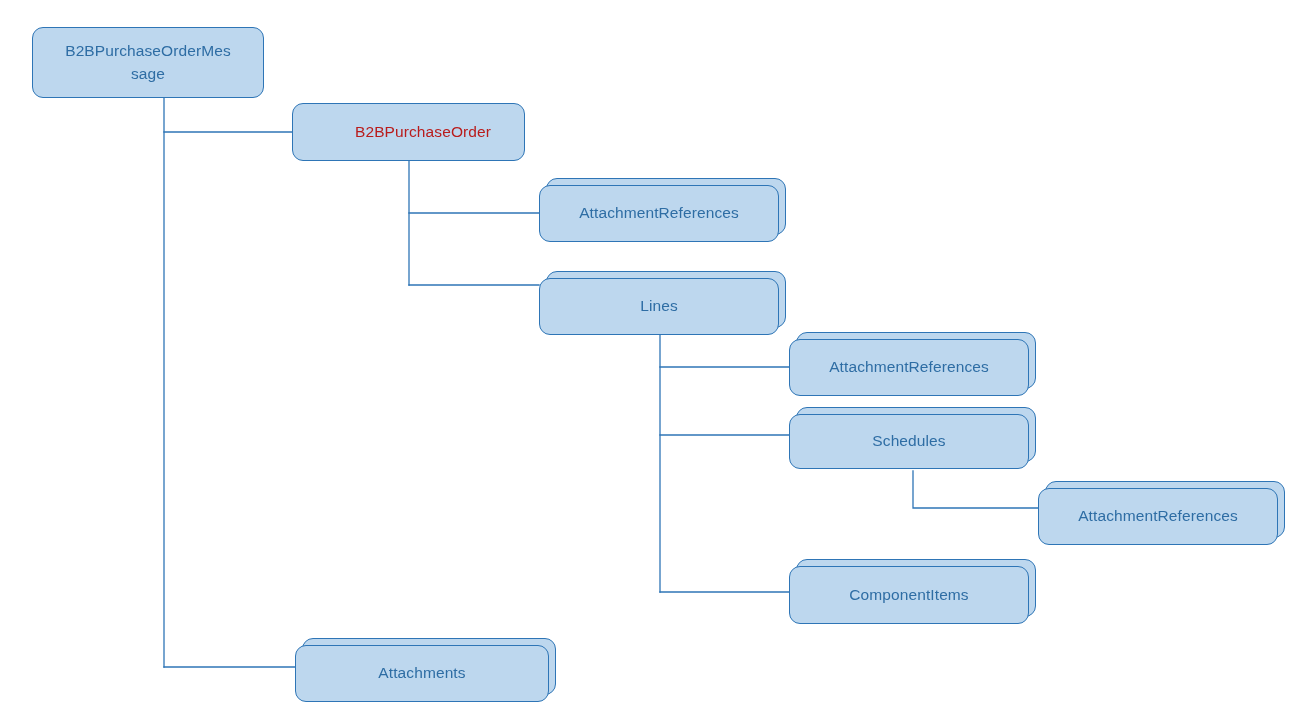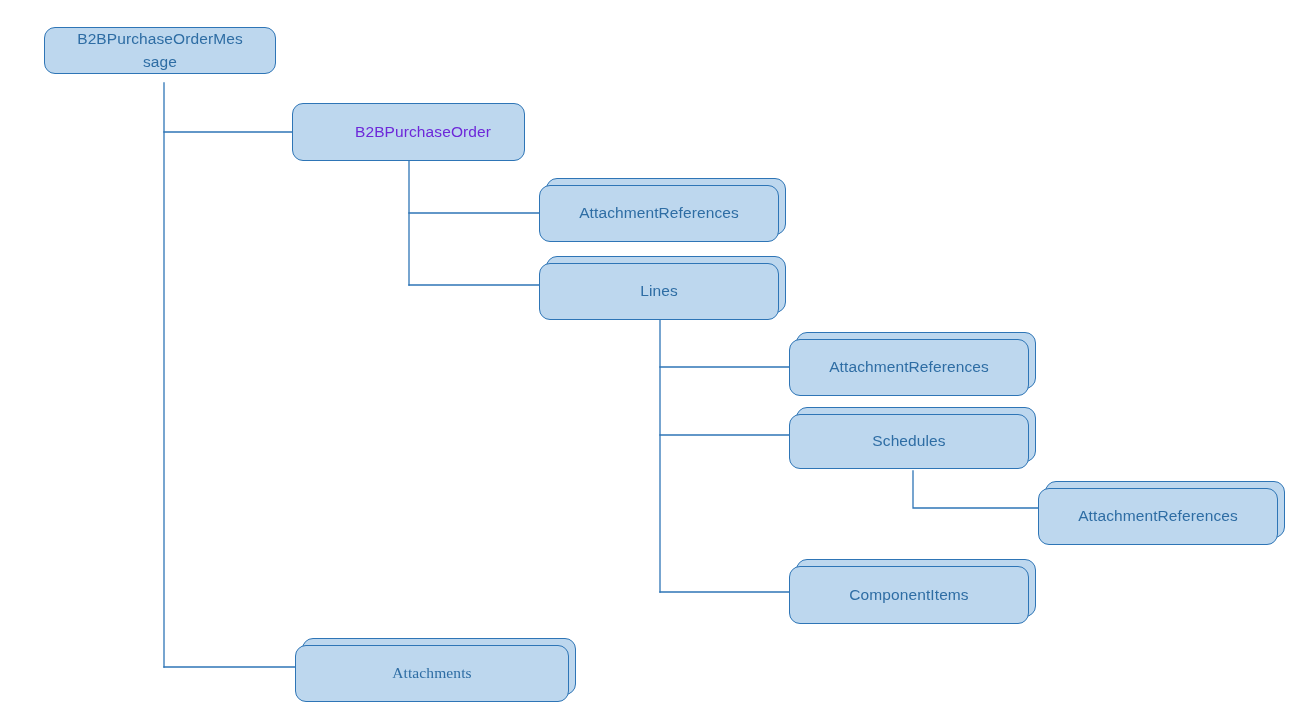--- a/index.html
+++ b/index.html
@@ -96,38 +96,38 @@
         <polyline points="409,285 539,285" stroke="#2e75b6" fill="none"></polyline>
         <polyline points="660,320 660,592" stroke="#2e75b6" fill="none"></polyline>
         <polyline points="660,367 789,367" stroke="#2e75b6" fill="none"></polyline>
         <polyline points="660,435 789,435" stroke="#2e75b6" fill="none"></polyline>
         <polyline points="660,592 789,592" stroke="#2e75b6" fill="none"></polyline>
         <polyline points="913,471 913,508 1038,508" stroke="#2e75b6" fill="none"></polyline>
       </g>
   </svg>
 
   <div id="node-layer">
-      <div class="node" style="left: 44px; top: 27px; width: 232px; height: 47px;">
+      <div class="node" style="left: 32px; top: 27px; width: 232px; height: 71px;">
         <div class="card" style="background: rgb(189, 215, 238); border-color: rgb(46, 117, 182);">
           <span class="label" style="color: rgb(46, 109, 164);">B2BPurchaseOrderMes
 sage</span>
         </div>
       </div>
       <div class="node" style="left: 292px; top: 103px; width: 233px; height: 58px;">
         <div class="card" style="background: rgb(189, 215, 238); border-color: rgb(46, 117, 182);">
-          <span class="label" style="color: #6d28d9; margin-left: 29px;">B2BPurchaseOrder</span>
+          <span class="label" style="color: #b91c1c; margin-left: 29px;">B2BPurchaseOrder</span>
         </div>
       </div>
       <div class="node" style="left: 539px; top: 185px; width: 240px; height: 57px;">
         <div class="stack-back" style="background: rgb(189, 215, 238); border-color: rgb(46, 117, 182);"></div>
         <div class="card" style="background: rgb(189, 215, 238); border-color: rgb(46, 117, 182);">
           <span class="label" style="color: rgb(46, 109, 164);">AttachmentReferences</span>
         </div>
       </div>
-      <div class="node" style="left: 539px; top: 263px; width: 240px; height: 57px; padding-left: 48px;">
+      <div class="node" style="left: 539px; top: 278px; width: 240px; height: 57px; padding-left: 48px;">
         <div class="stack-back" style="background: rgb(189, 215, 238); border-color: rgb(46, 117, 182);"></div>
         <div class="card" style="background: rgb(189, 215, 238); border-color: rgb(46, 117, 182);">
           <span class="label" style="color: rgb(46, 109, 164);">Lines</span>
         </div>
       </div>
       <div class="node" style="left: 789px; top: 339px; width: 240px; height: 57px;">
         <div class="stack-back" style="background: rgb(189, 215, 238); border-color: rgb(46, 117, 182);"></div>
         <div class="card" style="background: rgb(189, 215, 238); border-color: rgb(46, 117, 182);">
           <span class="label" style="color: rgb(46, 109, 164);">AttachmentReferences</span>
         </div>
@@ -143,21 +143,21 @@
         <div class="card" style="background: rgb(189, 215, 238); border-color: rgb(46, 117, 182);">
           <span class="label" style="color: rgb(46, 109, 164);">AttachmentReferences</span>
         </div>
       </div>
       <div class="node" style="left: 789px; top: 566px; width: 240px; height: 58px;">
         <div class="stack-back" style="background: rgb(189, 215, 238); border-color: rgb(46, 117, 182);"></div>
         <div class="card" style="background: rgb(189, 215, 238); border-color: rgb(46, 117, 182);">
           <span class="label" style="color: rgb(46, 109, 164);">ComponentItems</span>
         </div>
       </div>
-      <div class="node" style="left: 295px; top: 645px; width: 274px; height: 57px; font-family: Liberation Serif, serif;">
+      <div class="node" style="left: 295px; top: 645px; width: 254px; height: 57px;">
         <div class="stack-back" style="background: rgb(189, 215, 238); border-color: rgb(46, 117, 182);"></div>
         <div class="card" style="background: rgb(189, 215, 238); border-color: rgb(46, 117, 182);">
           <span class="label" style="color: rgb(46, 109, 164);">Attachments</span>
         </div>
       </div>
     </div>
 
 </div>
 
 </body></html>

